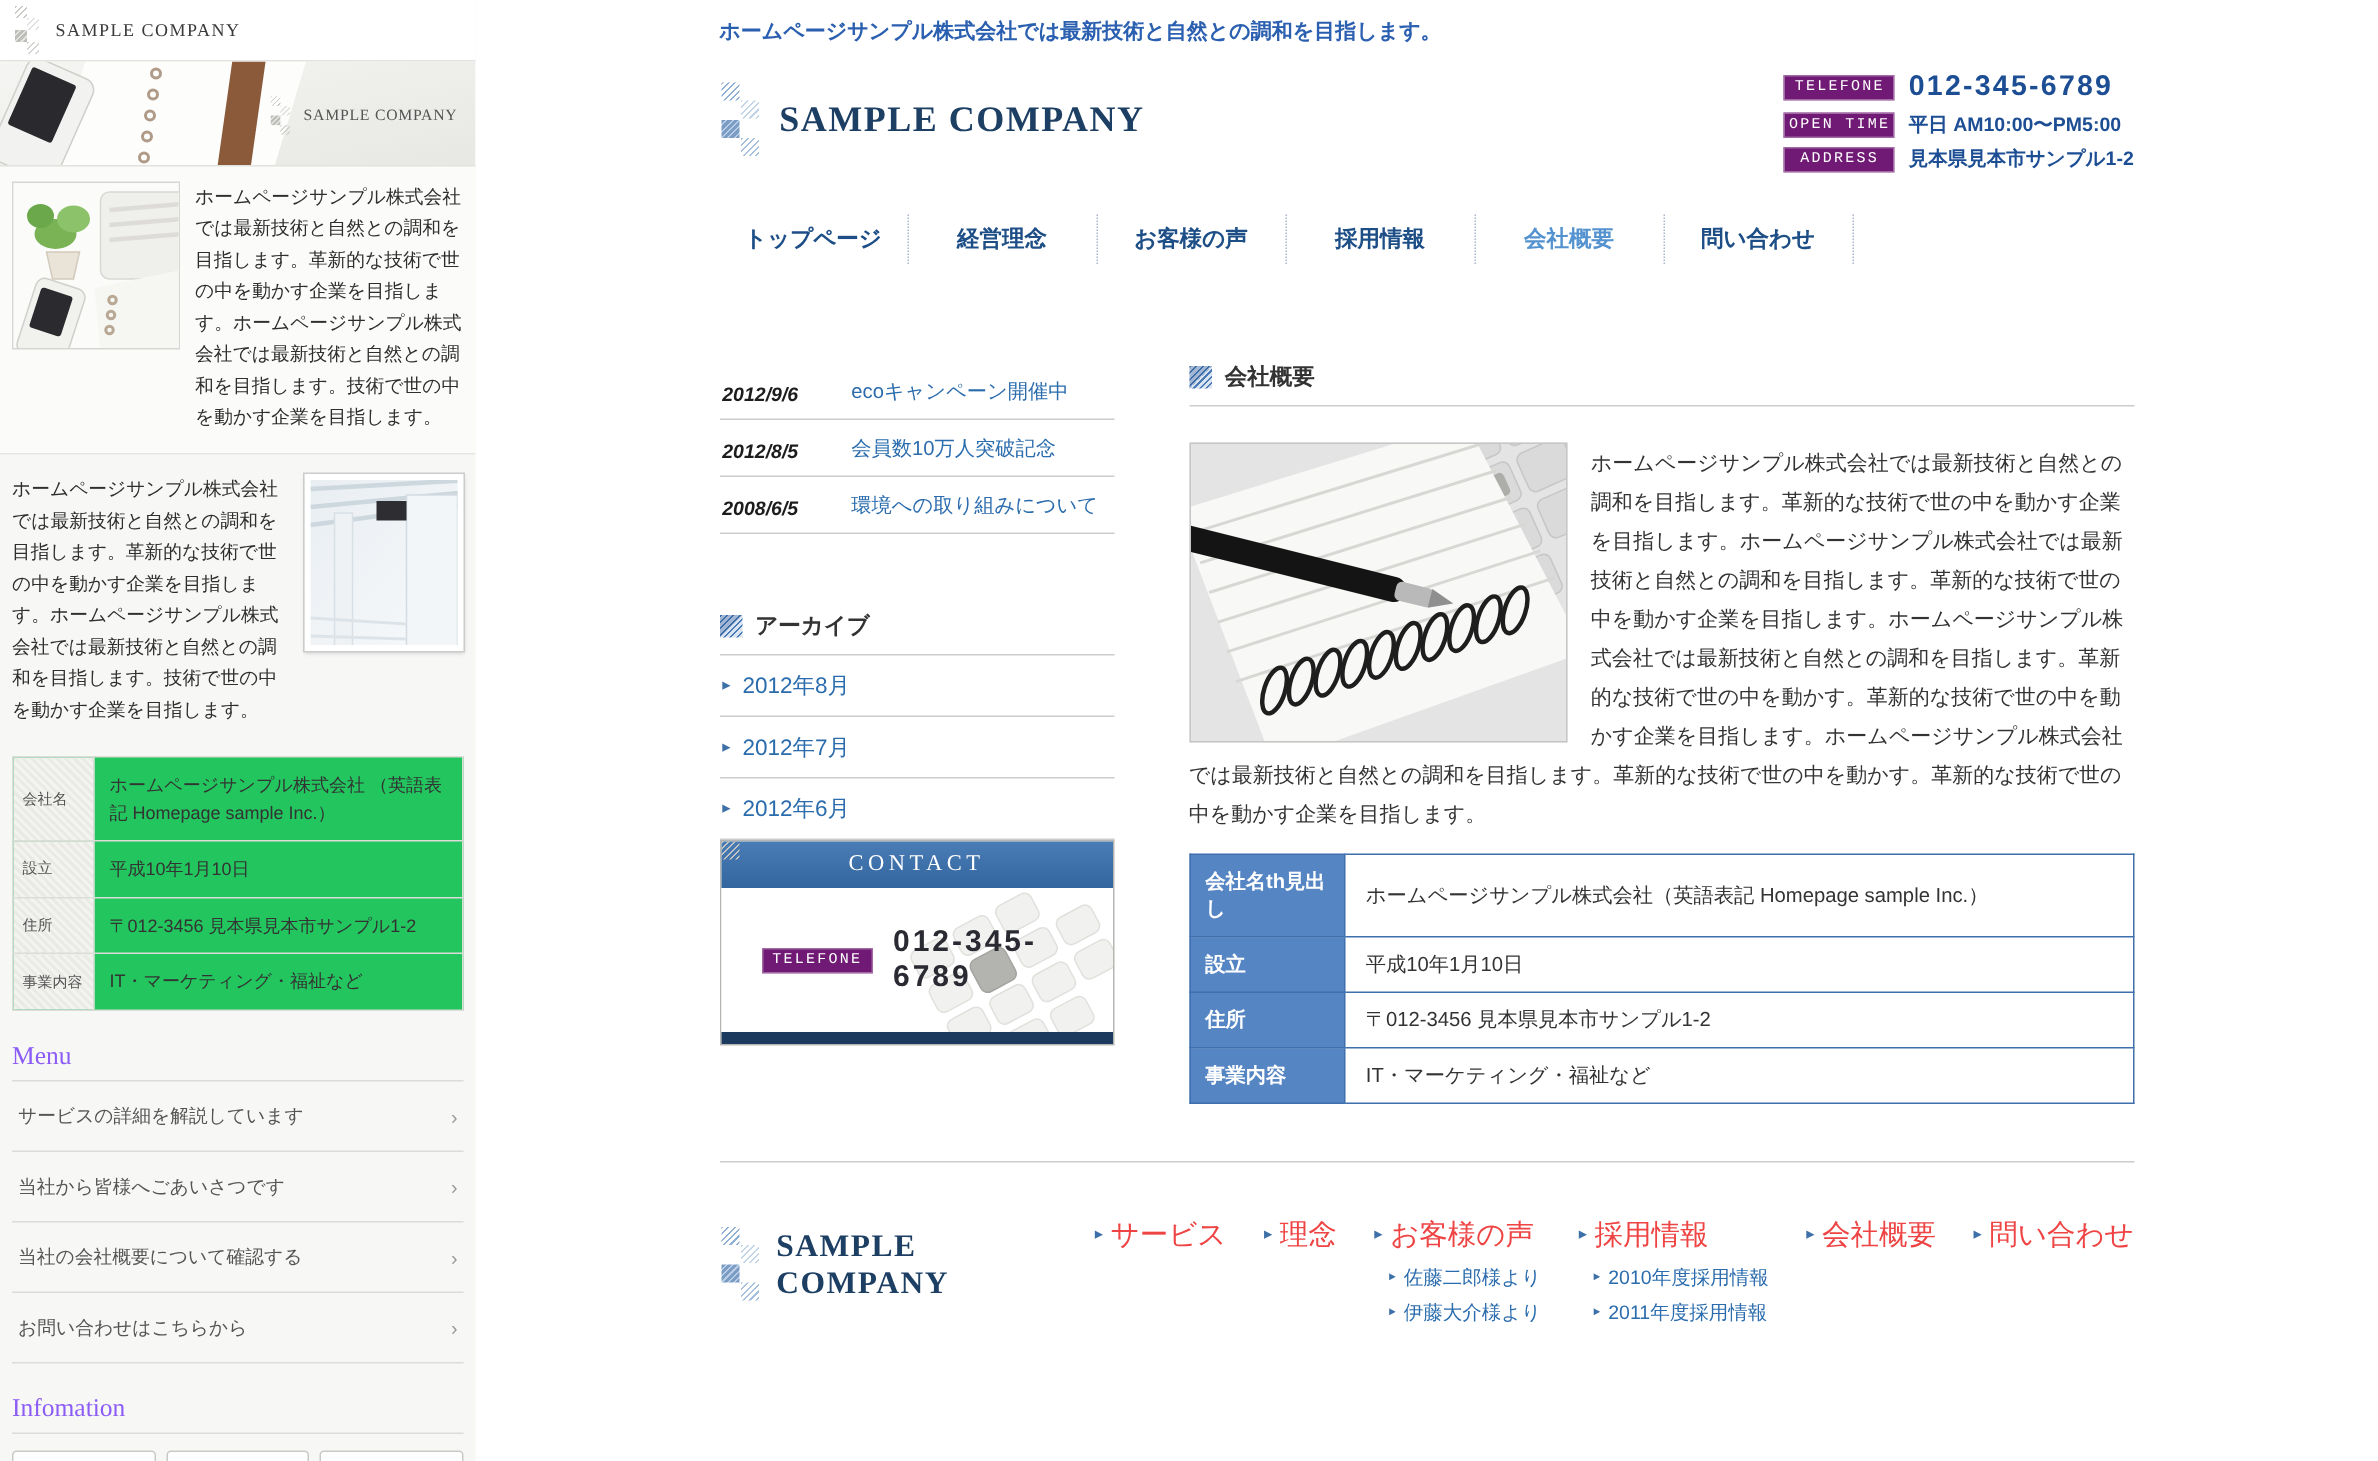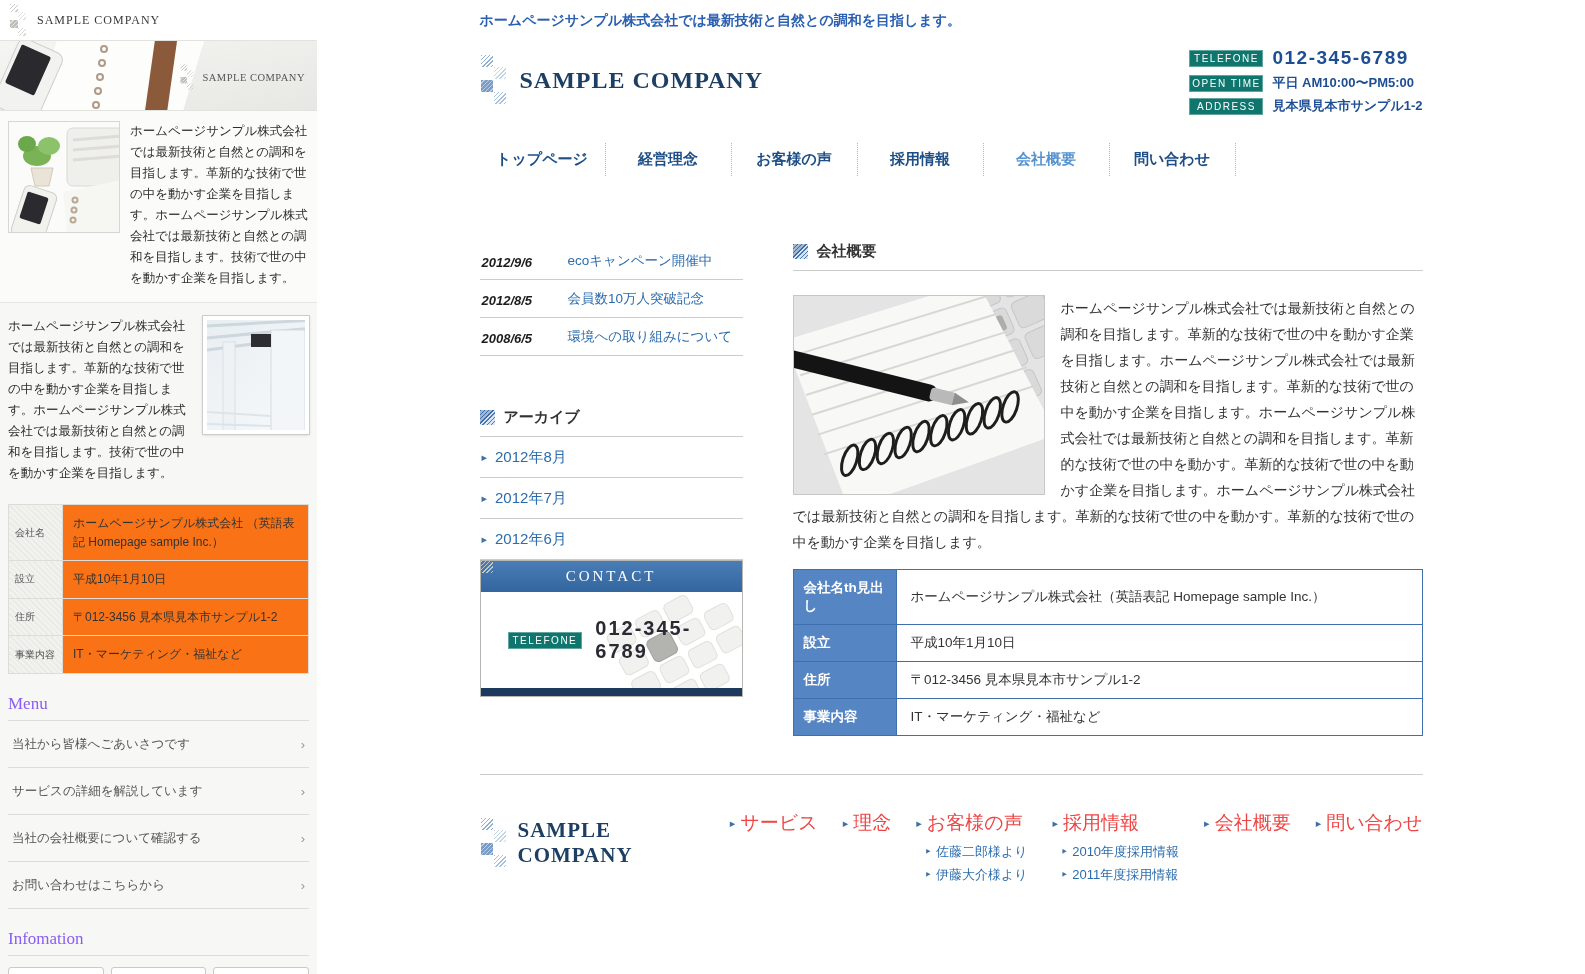--- a/index.html
+++ b/index.html
@@ -28,23 +28,23 @@
   .logo-mark.gray i:nth-child(3){ background:repeating-linear-gradient(135deg,#bdbdb9 0 2px,#e3e3df 2px 3px); }
 
   .hatch { width:15px; height:15px; flex:0 0 auto;
     background:linear-gradient(135deg,rgba(30,76,140,.30) 50%,rgba(30,76,140,0) 50%),
                repeating-linear-gradient(135deg,#4a7ab5 0 1px,#d8e4f2 1px 3px); }
 
   .arrow-ic { color:#3e70a8; font-size:11px; line-height:1; flex:0 0 auto; }
   .arrow-ic::before { content:"▸"; }
   .sub-arrow::before { content:"‣"; color:#3e70a8; margin-right:4px; }
 
-  .badge { display:inline-block; background:#0f766e; color:#fff; font-size:10px;
+  .badge { display:inline-block; background:#701a75; color:#fff; font-size:10px;
     letter-spacing:1.5px; width:74px; text-align:center; padding:3px 0;
-    font-family:Liberation Sans, sans-serif;
+    font-family:Liberation Mono, monospace;
     box-shadow:inset 0 0 0 1px rgba(255,255,255,.35); }
 
   
   .sidebar { position:absolute; left:0; top:0; width:317px; background:#f7f7f5; }
   .sb-logo { height:41px; background:#fff; border-bottom:1px solid #e2e2de;
     display:flex; align-items:center; gap:11px; padding-left:9px; }
   .sb-logo .txt { font-family:"Liberation Serif","DejaVu Serif",serif;
     font-size:12px; letter-spacing:1px; color:#3a3a3a; }
 
   .sb-banner { height:70px; position:relative; border-bottom:1px solid #e2e2de; overflow:hidden; }
@@ -55,21 +55,21 @@
 
   .sb-greeting { display:flex; gap:10px; padding:10px 8px 13px; background:#fbfbf9;
     border-bottom:1px solid #e6e6e2; }
   .sb-greeting .photo { border:1px solid #d6d6d2; flex:0 0 auto; background:#fff; }
   .sb-greeting p, .sb-about p { font-size:12.5px; line-height:1.68; color:#2e2e2e; }
 
   .sb-about { display:flex; gap:9px; padding:13px 8px 14px; }
   .sb-about .photo { flex:0 0 auto; border:4px solid #fff; outline:1px solid #ccc;
     box-shadow:0 1px 3px rgba(0,0,0,.18); align-self:flex-start; }
 
-  .sb-table { width:301px; margin:6px 8px 0; border-collapse:collapse; background:#f97316; }
+  .sb-table { width:301px; margin:6px 8px 0; border-collapse:collapse; background:#22c55e; }
   .sb-table th, .sb-table td { border:1px solid #dcdcd8; }
   .sb-table th { width:54px; font-size:10px; font-weight:normal; color:#555;
     text-align:left; padding:6px;
     background:repeating-linear-gradient(45deg,#f3f3f0 0 2px,#e9e9e5 2px 4px); }
   .sb-table td { font-size:12px; color:#333; padding:9px 10px; line-height:1.55; }
 
   .sb-menu { padding:20px 8px 2px; }
   .sb-menu h2, .sb-info h2 { font-family:"Liberation Serif","DejaVu Serif",serif;
     font-size:17px; font-weight:normal; color:#8b5cf6; padding-bottom:6px;
     border-bottom:1px solid #dcdcd8; }
@@ -276,25 +276,25 @@
     <tr>
       <th>事業内容</th>
       <td>IT・マーケティング・福祉など</td>
     </tr>
   </tbody>
     </table>
 
   <div class="sb-menu">
     <h2>Menu</h2>
     <div class="sb-menu-item">
+      <span>サービスの詳細を解説しています</span>
+      <span class="chev"></span>
+    </div>
+    <div class="sb-menu-item">
       <span>当社から皆様へごあいさつです</span>
-      <span class="chev"></span>
-    </div>
-    <div class="sb-menu-item">
-      <span>サービスの詳細を解説しています</span>
       <span class="chev"></span>
     </div>
     <div class="sb-menu-item">
       <span>当社の会社概要について確認する</span>
       <span class="chev"></span>
     </div>
     <div class="sb-menu-item">
       <span>お問い合わせはこちらから</span>
       <span class="chev"></span>
     </div>

